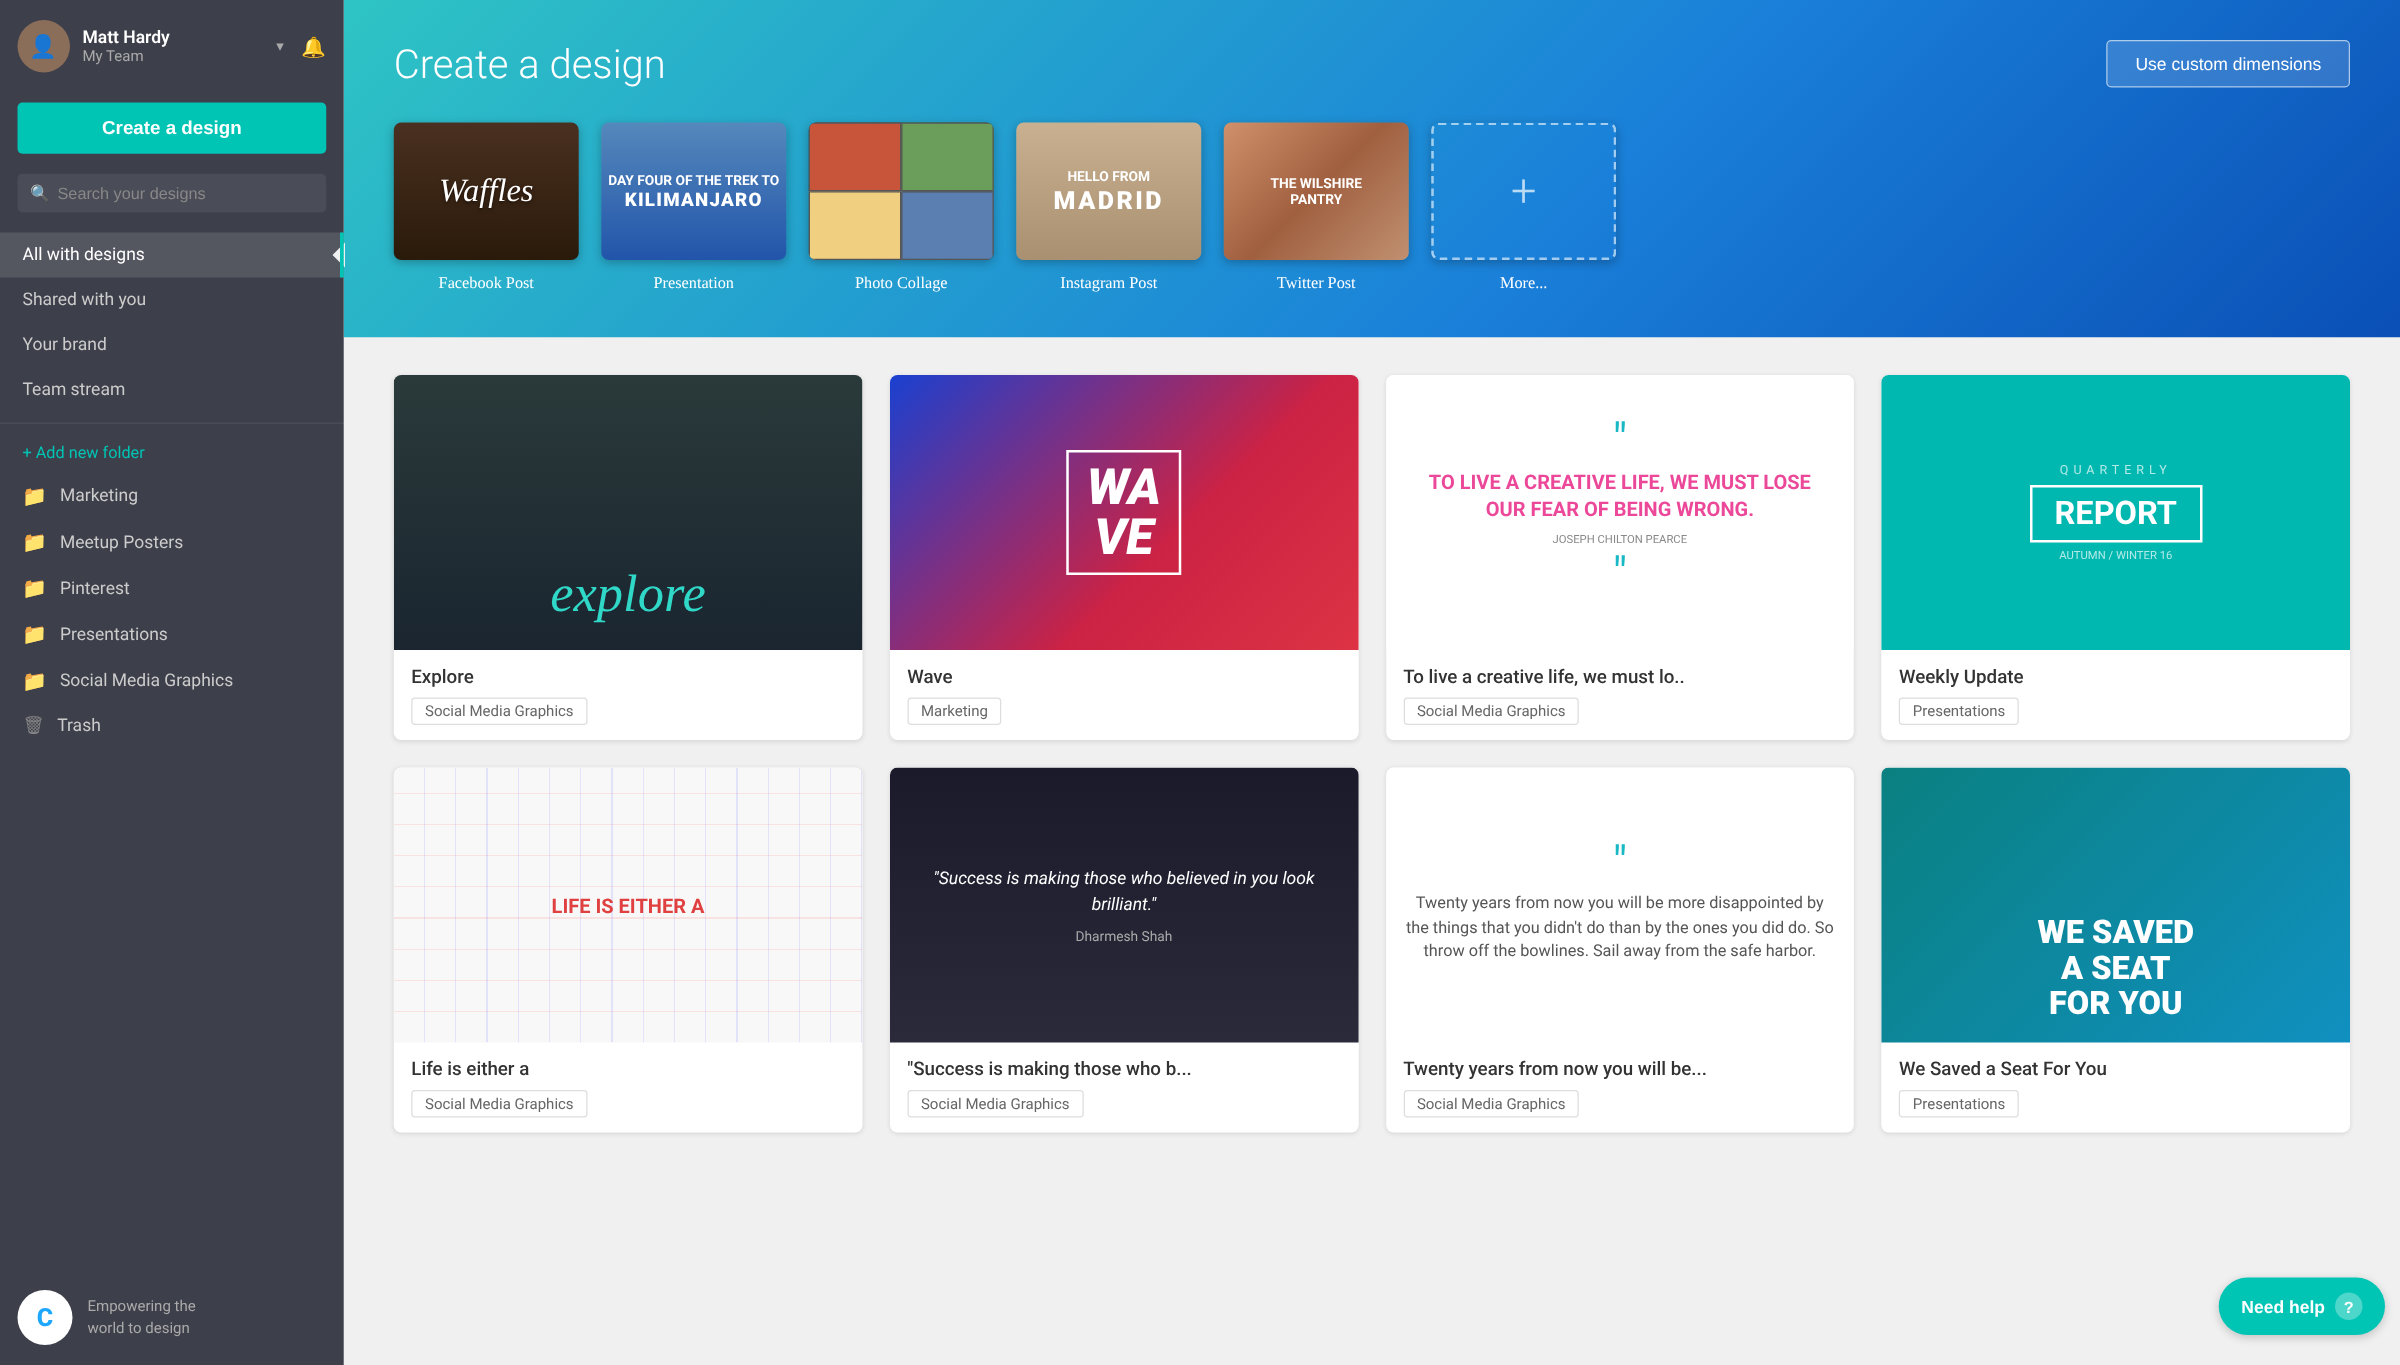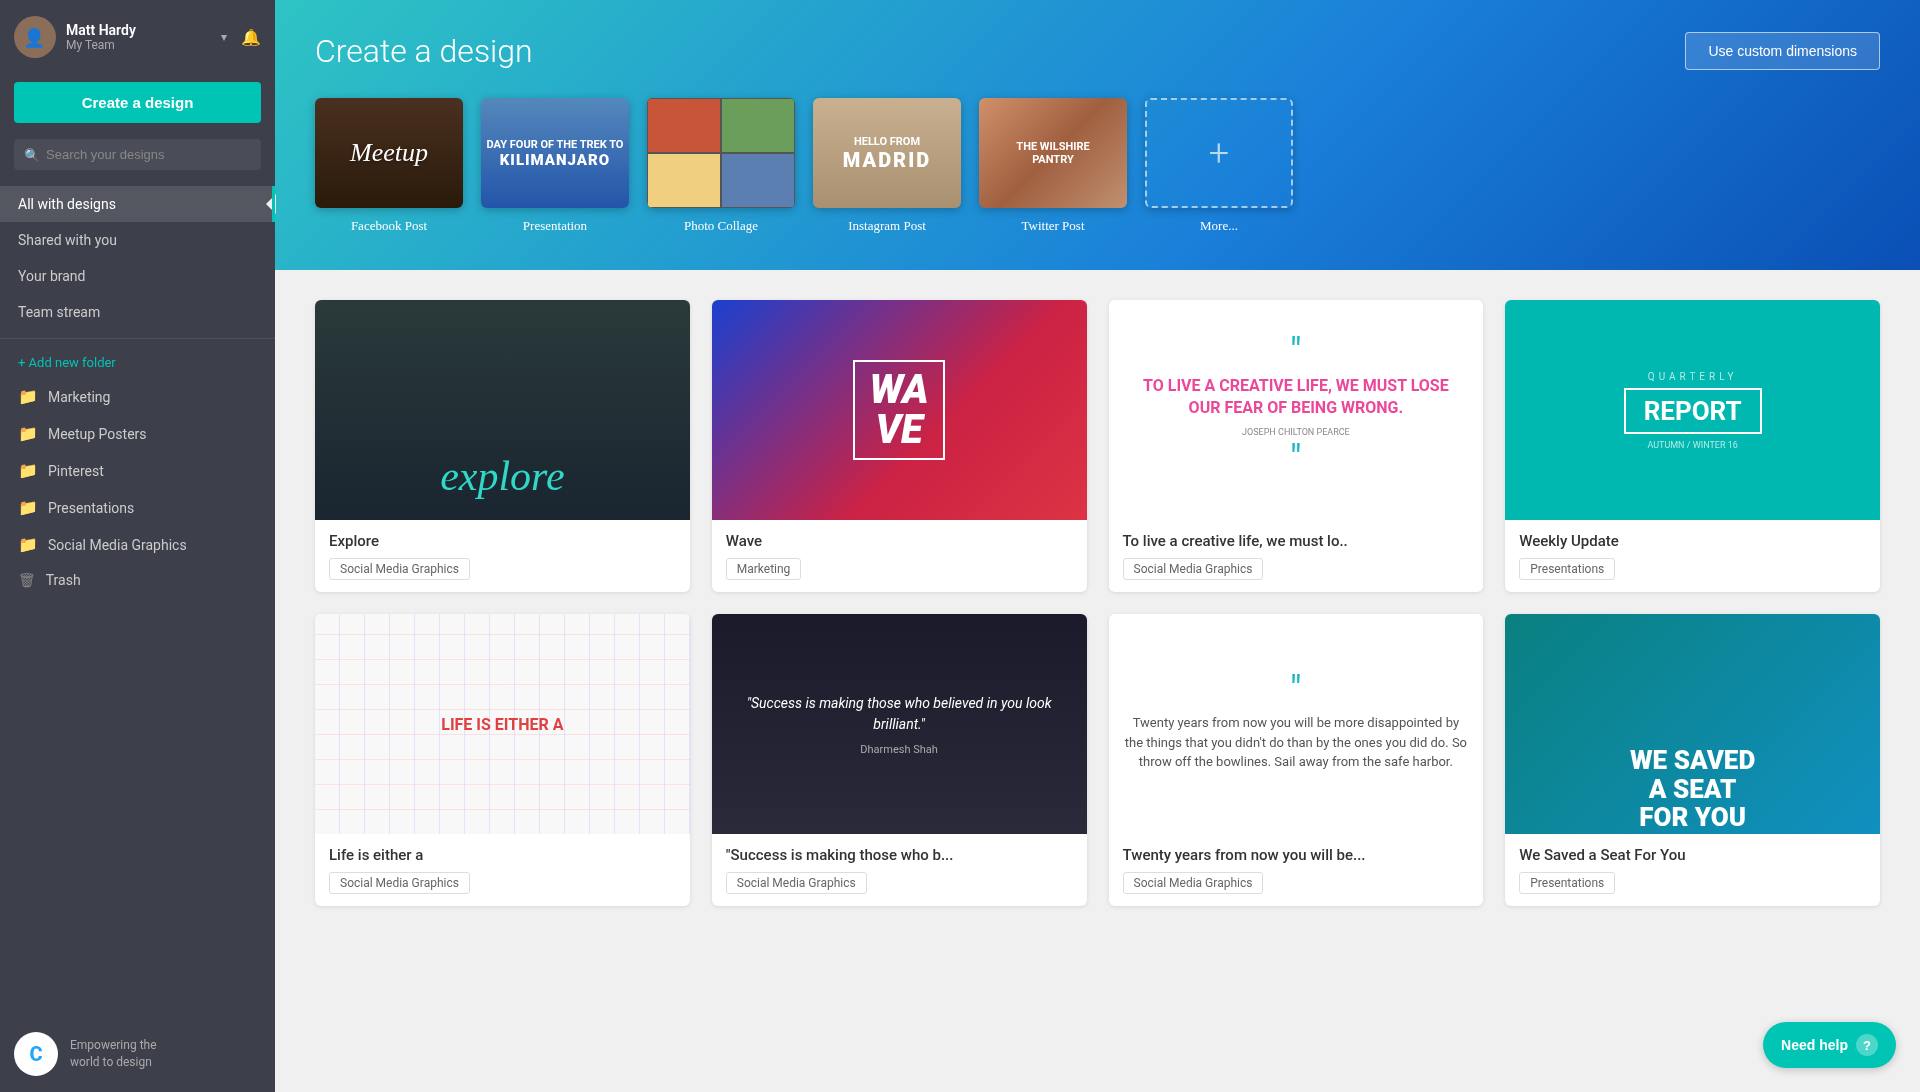--- a/index.html
+++ b/index.html
@@ -353,29 +353,29 @@
       background: #fff;
       display: flex; flex-direction: column; align-items: center; justify-content: center;
       padding: 16px;
       text-align: center;
     }
     .dt-quote2-marks { font-size: 36px; color: #1ab8c4; line-height: 0.8; margin-bottom: 8px; }
     .dt-quote2-text { font-size: 13px; color: #555; line-height: 1.5; }
     .dt-conf {
       background: linear-gradient(135deg, #0a8080 0%, #1090c0 100%);
       display: flex; flex-direction: column; align-items: center; justify-content: flex-end;
-      padding: 2px;
+      padding: 16px;
     }
     .dt-conf-text { font-size: 26px; font-weight: 900; color: #fff; line-height: 1.1; text-align: center; }
 
     
     #need-help {
       position: fixed;
       bottom: 24px;
-      right: 24px;
+      right: 12px;
       background: #00c4b4;
       color: #fff;
       border: none;
       border-radius: 24px;
       padding: 12px 18px;
       font-size: 14px;
       font-weight: 600;
       cursor: pointer;
       display: flex;
       align-items: center;
@@ -480,21 +480,21 @@
   <div id="hero">
     <div id="hero-header">
       <h1 id="hero-title">Create a design</h1>
       <button id="custom-dimensions-btn">Use custom dimensions</button>
     </div>
 
     <div id="template-grid">
 
       <div class="template-card">
         <div class="template-thumb thumb-facebook">
-          <span class="thumb-facebook-text">Meetup</span>
+          <span class="thumb-facebook-text">Waffles</span>
         </div>
         <span class="template-label">Facebook Post</span>
       </div>
 
       <div class="template-card">
         <div class="template-thumb thumb-presentation">
           <span class="thumb-presentation-text">DAY FOUR OF THE TREK TO<br><strong style="font-size:15px;letter-spacing:1px;">KILIMANJARO</strong></span>
         </div>
         <span class="template-label">Presentation</span>
       </div>

